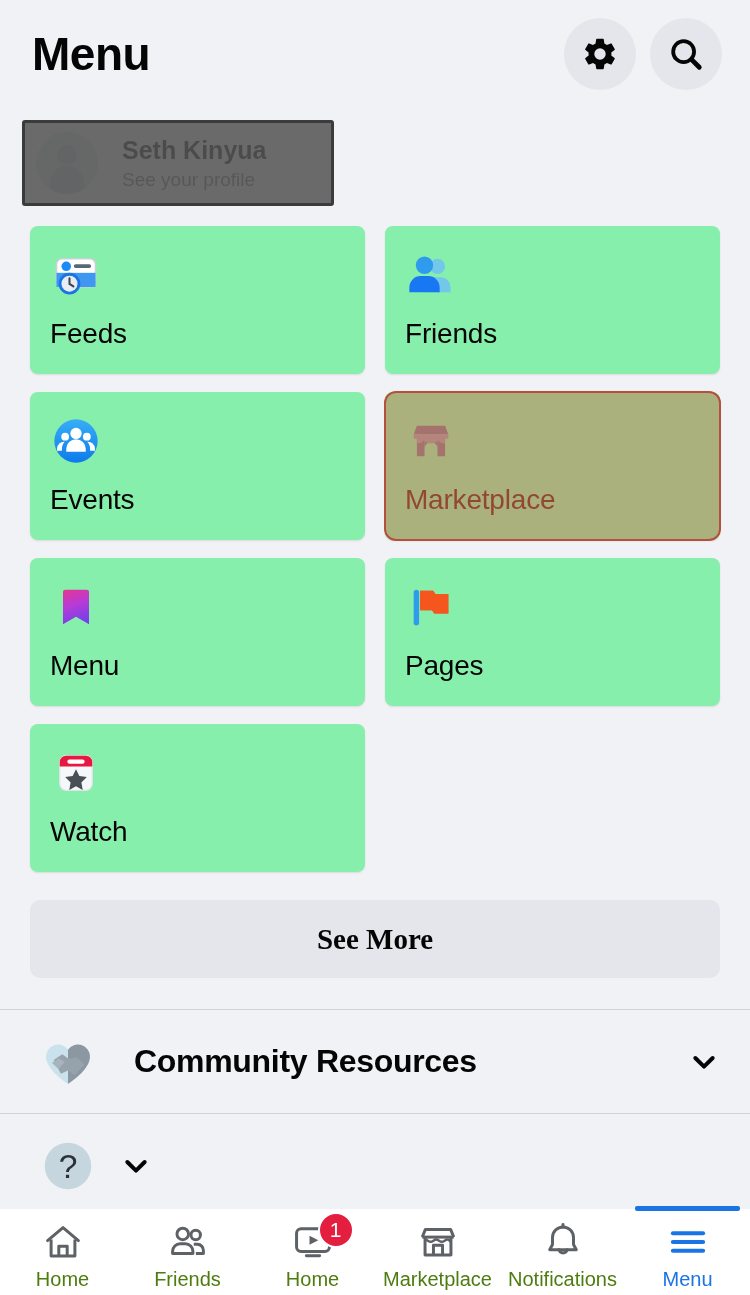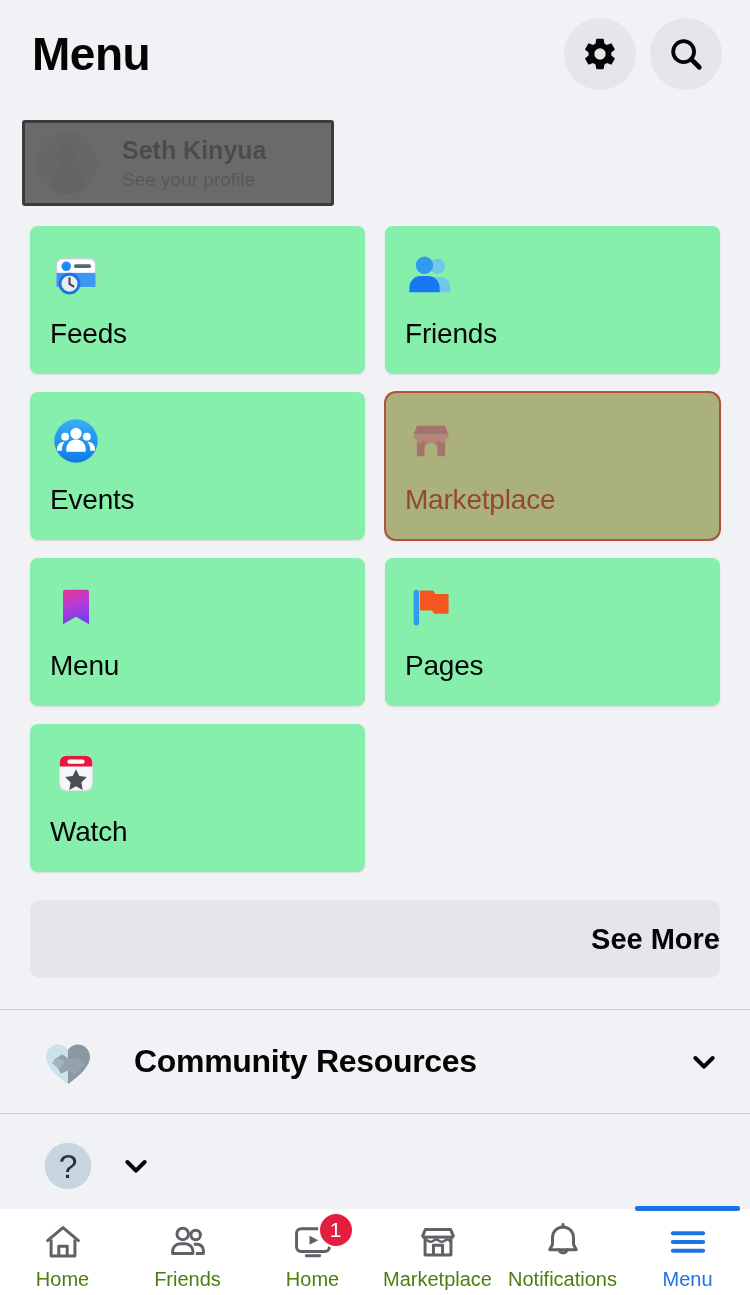--- a/index.html
+++ b/index.html
@@ -113,27 +113,26 @@
   }
   .tile.highlighted .tile-label{ color:#5c3a33; position:relative; z-index:0;}
 
   
   .see-more{
     margin:28px 30px 0 30px;
     height:78px;
     background:#E4E6EB;
     border:none;
     border-radius:10px;
-    font-family:Liberation Sans, sans-serif;
+    font-family:Liberation Serif, serif;
     font-size:29px;
     font-weight:bold;
     color:#050505;
     cursor:pointer;
     width:calc(100% - 60px);
-    text-align:right;
   }
 
   .divider{ height:1px;background:#CFD2D7;margin-top:31px; }
 
   
   .expand-row{
     height:104px;
     display:flex;
     align-items:center;
     padding:0 26px 0 32px;

